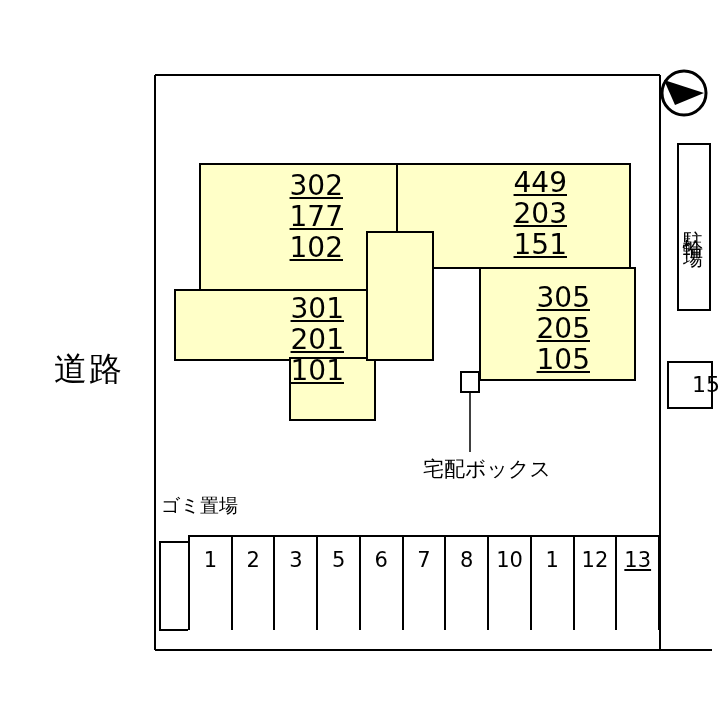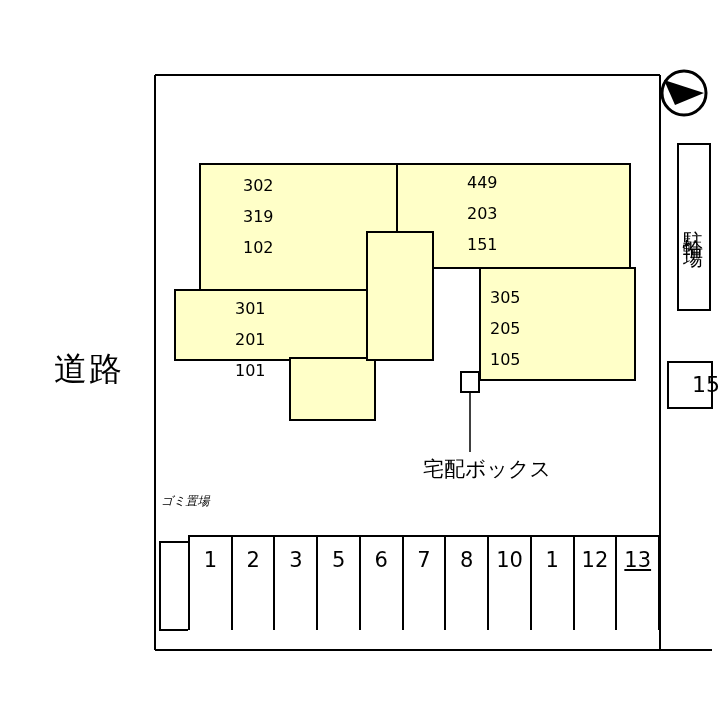--- a/index.html
+++ b/index.html
@@ -3,32 +3,32 @@
 <meta charset="utf-8">
 <style>
   html,body { margin:0; padding:0; background:#ffffff; }
   .stage {
     position:relative; width:720px; height:720px; background:#ffffff;
     font-family:"DejaVu Sans","Liberation Sans",sans-serif; color:#000;
     overflow:hidden;
   }
   .stage svg { position:absolute; left:0; top:0; }
   .label { position:absolute; color:#000; white-space:nowrap; }
-  .units-block { position:absolute; width:100px; text-align:left;
-                 font-size:16px; line-height:31px; }
+  .units-block { position:absolute; width:100px; text-align:right;
+                 font-size:28px; line-height:31px;text-decoration:underline; }
   .road-label { left:54px; top:347px; font-size:33px; letter-spacing:2px; }
   .bike-label { left:678px; top:144px; width:32px; height:166px;
                 display:flex; align-items:center; justify-content:center;
                 writing-mode:vertical-rl; text-orientation:upright;
                 font-size:20px; letter-spacing:9px; }
   .box15-label { left:684px; top:362px; width:44px; height:45px;
                  display:flex; align-items:center; justify-content:center;
                  font-size:22px; }
   .delivery-label { left:417px; top:455px; font-size:21px;margin-left:6px; }
-  .garbage-label { left:161px; top:493px; font-size:12px;font-style:italic; }
+  .garbage-label { left:161px; top:493px; font-size:19px; }
   .parking-row {
     position:absolute; left:188px; top:535px; width:472px; height:95px;
     display:flex; border-top:2px solid #000; box-sizing:border-box;
   }
   .parking-cell {
     flex:1; border-left:2px solid #000; box-sizing:border-box;
     text-align:center; padding-top:11px; font-size:21px;
   }
   .parking-cell:last-child { border-right:2px solid #000;text-decoration:underline; }
 </style>
@@ -61,29 +61,29 @@
     <rect x="668" y="362" width="44" height="46" fill="#ffffff" stroke="#000" stroke-width="2"></rect>
 
     <g>
       <circle cx="684" cy="93" r="22" fill="#ffffff" stroke="#000" stroke-width="3"></circle>
       <polygon points="664,80 704,93 675,105" fill="#000"></polygon>
     </g>
   </svg>
 
   <div class="units-block" style="left:243px; top:170px;">
     <div>302</div>
-    <div>319</div>
+    <div>177</div>
     <div>102</div>
   </div>
   <div class="units-block" style="left:467px; top:167px;">
     <div>449</div>
     <div>203</div>
     <div>151</div>
   </div>
-  <div class="units-block" style="left:235px; top:293px;">
+  <div class="units-block" style="left:244px; top:293px;">
     <div>301</div>
     <div>201</div>
     <div>101</div>
   </div>
   <div class="units-block" style="left:490px; top:282px;">
     <div>305</div>
     <div>205</div>
     <div>105</div>
   </div>
 

